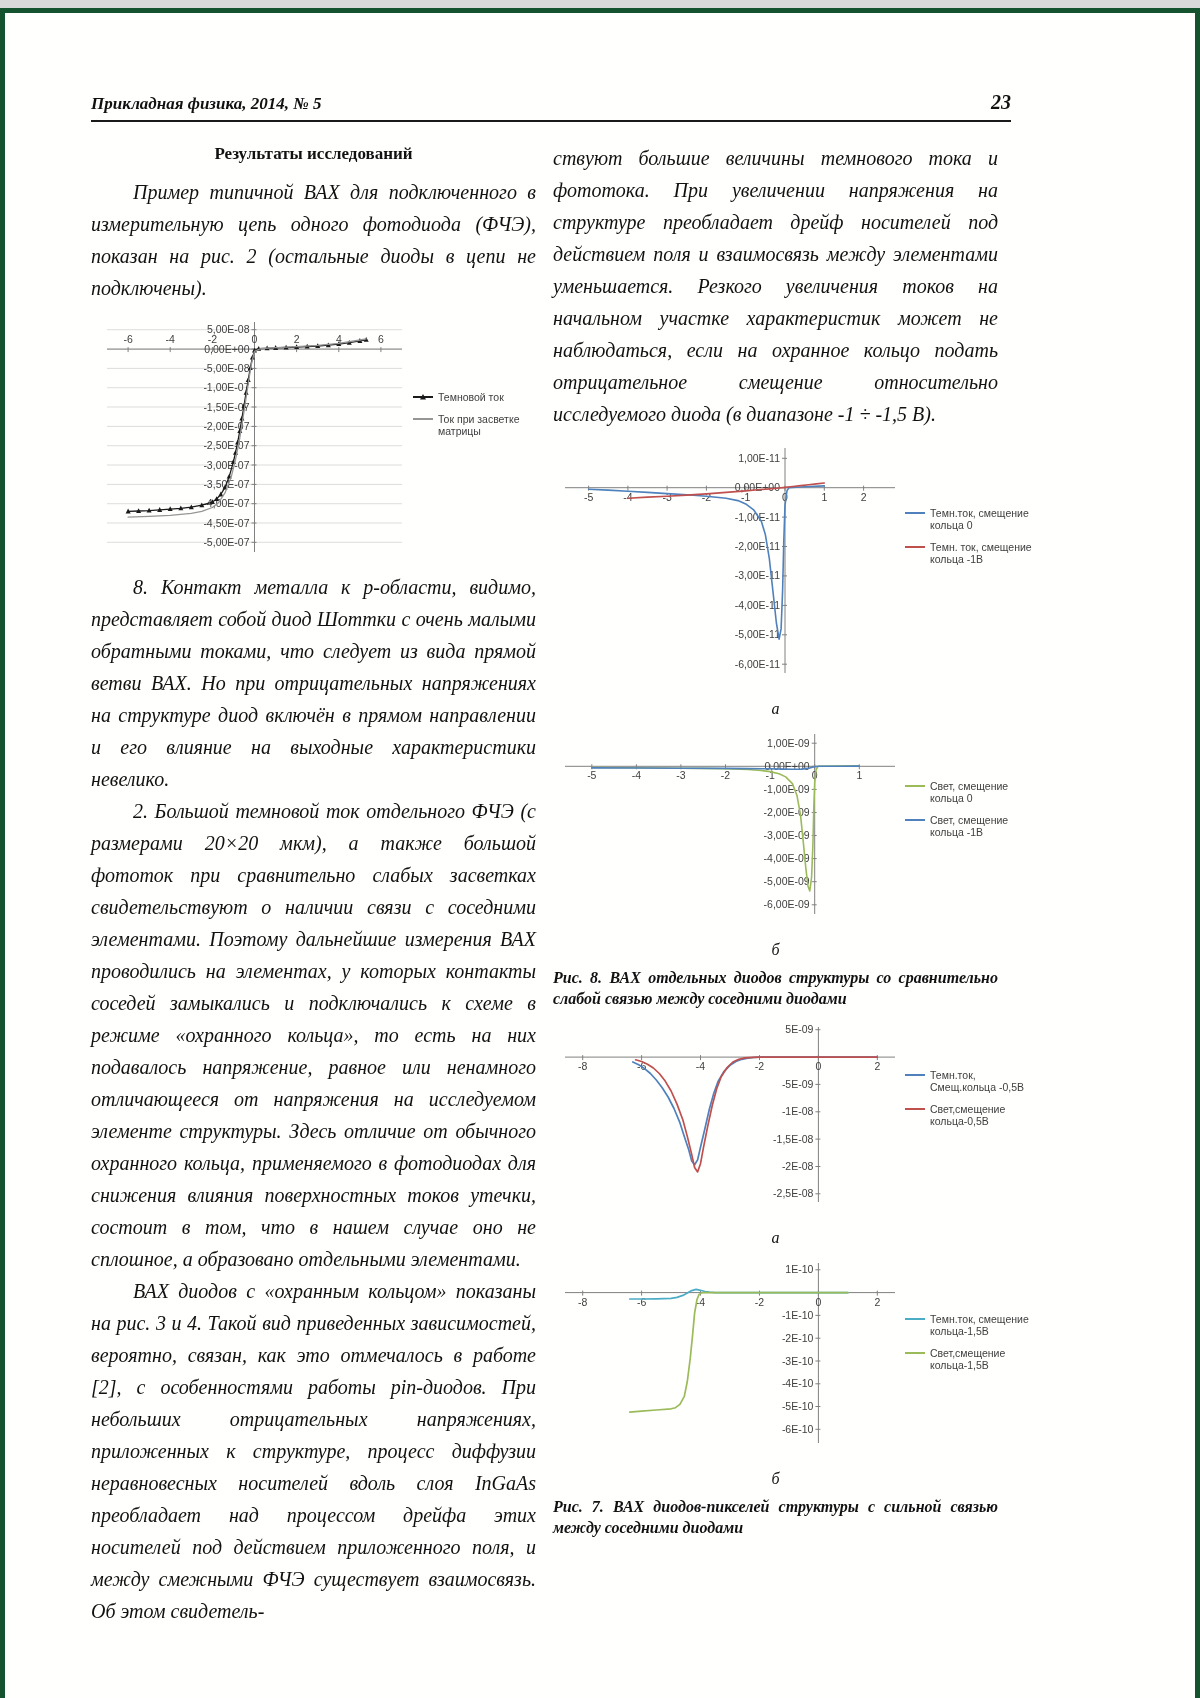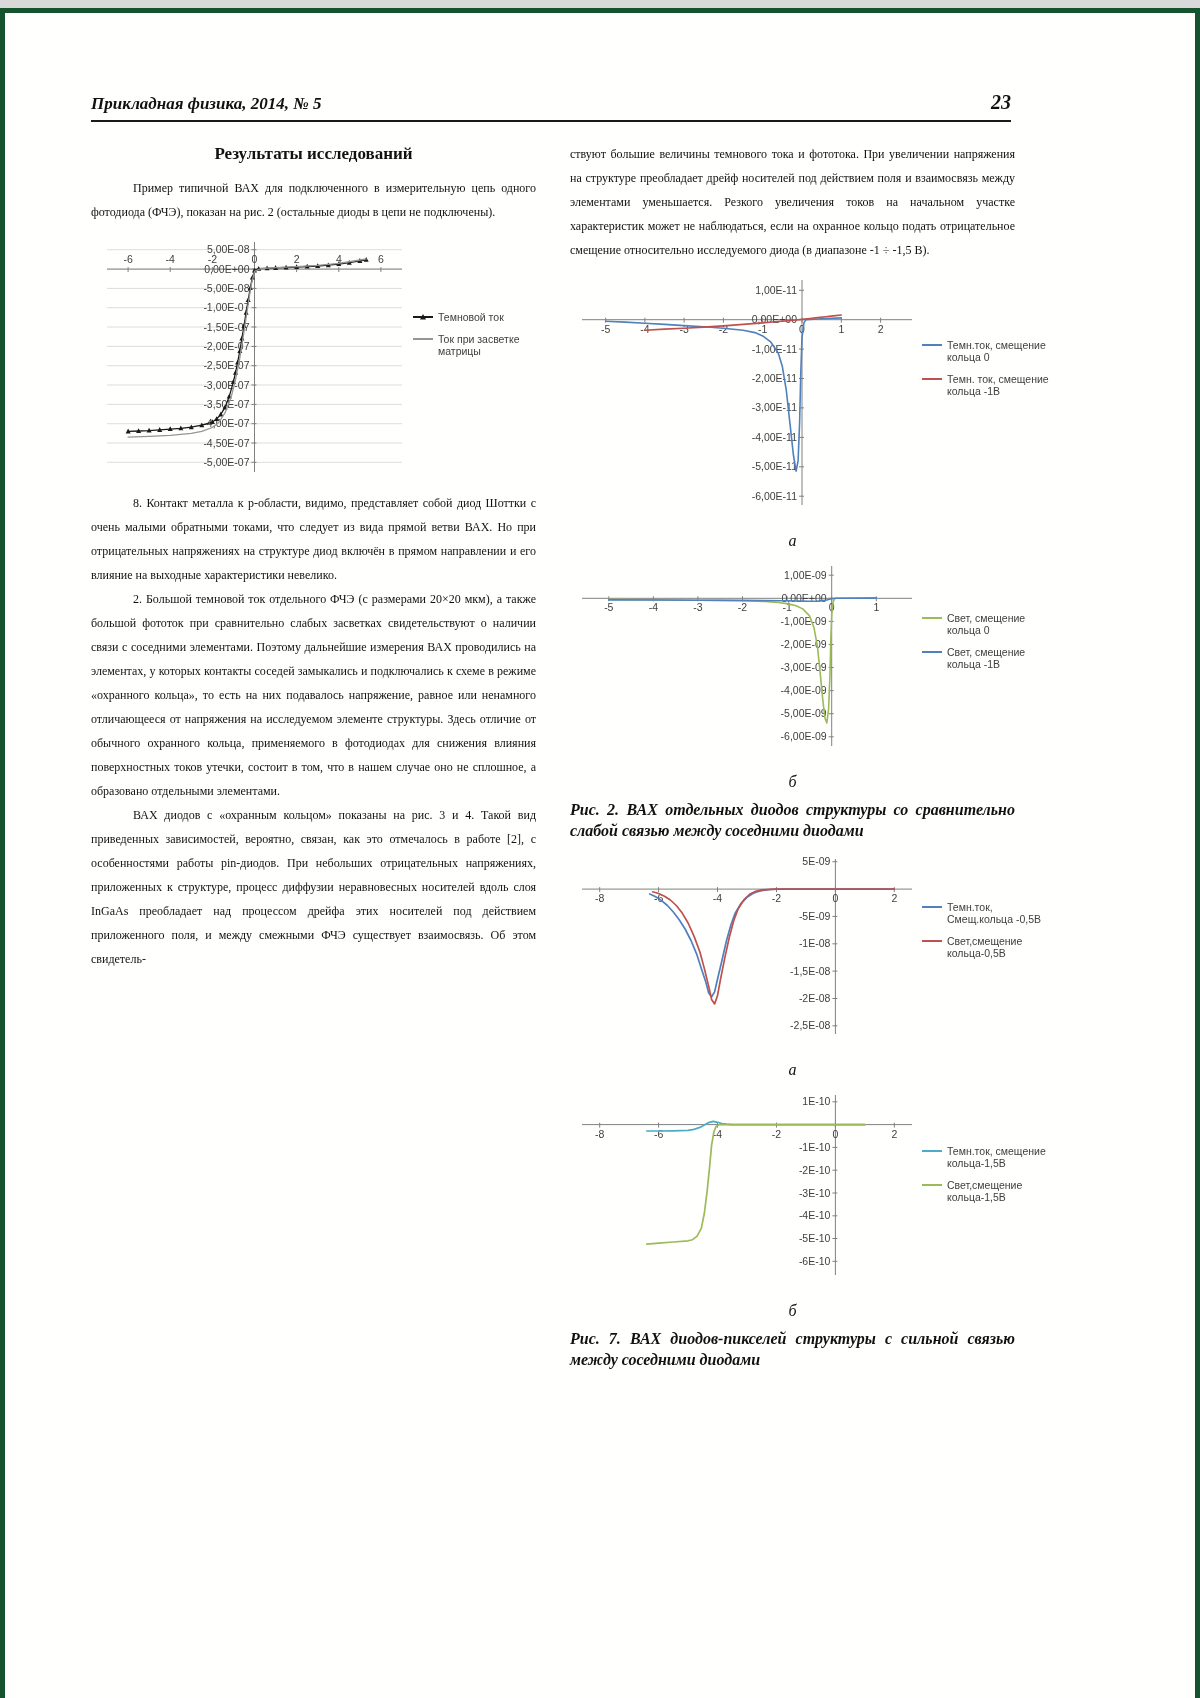--- a/index.html
+++ b/index.html
@@ -3,23 +3,23 @@
 <meta charset="utf-8">
 <style>
   html,body{margin:0;padding:0;}
   body{background:#d9d9d9;font-family:"Liberation Serif",serif;color:#111;}
   .page{box-sizing:border-box;width:1200px;height:1698px;margin:8px auto;background:#fffffe;
         border:5px solid #14532d;padding:78px 184px 0 86px;position:relative;}
   .pg-header{display:flex;justify-content:space-between;align-items:baseline;}
   .journal{font-style:italic;font-weight:bold;font-size:17px;}
   .pageno{font-style:italic;font-weight:bold;font-size:20px;}
   .rule{border-bottom:2px solid #1a1a1a;margin-top:6px;}
-  .cols{display:flex;gap:34px;margin-top:20px;}
+  .cols{display:flex;gap:17px;margin-top:20px;}
   .col{width:445px;flex:0 0 445px;}
-  .body{font-size:12px;line-height:24px;text-align:justify;margin:0;}
+  .body{font-size:20px;line-height:32px;text-align:justify;margin:0;font-style:italic;}
   .ind{text-indent:42px;}
   .heading{font-size:17px;font-weight:bold;text-align:center;margin:2px 0 12px;}
   .fig{margin:8px 0 4px;}
   .chart{display:block;overflow:visible;}
   .caption{font-weight:bold;font-style:italic;font-size:16px;line-height:21px;text-align:justify;margin-top:8px;}
   .sublabel{font-style:italic;font-size:16px;text-align:center;margin:2px 0 6px;}
   .ctick{font-family:"Liberation Sans",sans-serif;font-size:10.5px;fill:#404040;}
 </style>
 </head>
 <body>
@@ -229,21 +229,21 @@
             <polyline points="38.8,43.5 83.4,43.7 127.9,44.2 150.2,44.4 172.5,44.8 194.8,45.5 208.2,46.5 217.1,47.6 226.1,49.7 232.7,52.9 239.4,59.6 243.9,71.2 247.5,90.8 250.1,116.2 252.8,143.8 255.0,162.3 256.8,166.9 258.6,153.1 259.9,120.8 260.8,83.8 261.7,58.5 263.1,45.8 264.9,42.3 284.0,42.1 306.3,41.8" fill="none" stroke="#9BBB59" stroke-width="1.6" stroke-linejoin="round" stroke-linecap="round"></polyline>
             <polyline points="38.8,43.9 83.4,44.0 127.9,44.2 172.5,44.4 194.8,44.6 217.1,44.8 230.5,45.1 239.4,45.2 248.4,45.1 255.0,44.4 259.5,43.2 261.7,42.7 266.2,42.3 284.0,42.2 306.3,42.1" fill="none" stroke="#4F81BD" stroke-width="1.6" stroke-linejoin="round" stroke-linecap="round"></polyline>
             <line x1="352" x2="372" y1="62" y2="62" stroke="#9BBB59" stroke-width="2"></line>
             <text x="377" y="65.5" class="ctick">Свет, смещение</text>
             <text x="377" y="77.5" class="ctick">кольца 0</text>
             <line x1="352" x2="372" y1="96" y2="96" stroke="#4F81BD" stroke-width="2"></line>
             <text x="377" y="99.5" class="ctick">Свет, смещение</text>
             <text x="377" y="111.5" class="ctick">кольца -1В</text>
           </svg>
         <div class="sublabel">б</div>
-        <figcaption class="caption">Рис. 2. ВАХ отдельных диодов структуры со сравнительно слабой связью между соседними диодами</figcaption>
+        <figcaption class="caption">Рис. 8. ВАХ отдельных диодов структуры со сравнительно слабой связью между соседними диодами</figcaption>
       </figure>
 
       <figure class="fig">
         <svg class="chart" xmlns="http://www.w3.org/2000/svg" viewBox="0 0 470 210" style="width: 470px; height: 210px;">
             <line x1="12" x2="342" y1="40.1" y2="40.1" stroke="#808080" stroke-width="1"></line>
             <line x1="265.4" x2="265.4" y1="10" y2="185" stroke="#808080" stroke-width="1"></line>
             <line x1="29.7" x2="29.7" y1="38.1" y2="43.1" stroke="#808080" stroke-width="1"></line>
             <text x="29.7" y="53.1" text-anchor="middle" class="ctick">-8</text>
             <line x1="88.6" x2="88.6" y1="38.1" y2="43.1" stroke="#808080" stroke-width="1"></line>
             <text x="88.6" y="53.1" text-anchor="middle" class="ctick">-6</text>

